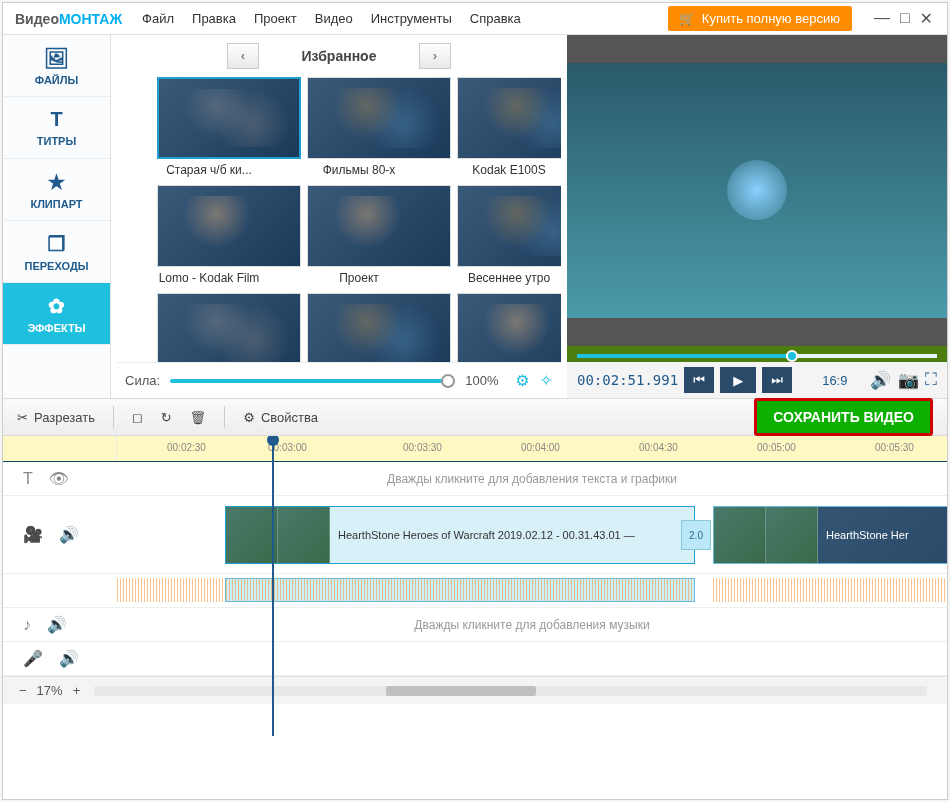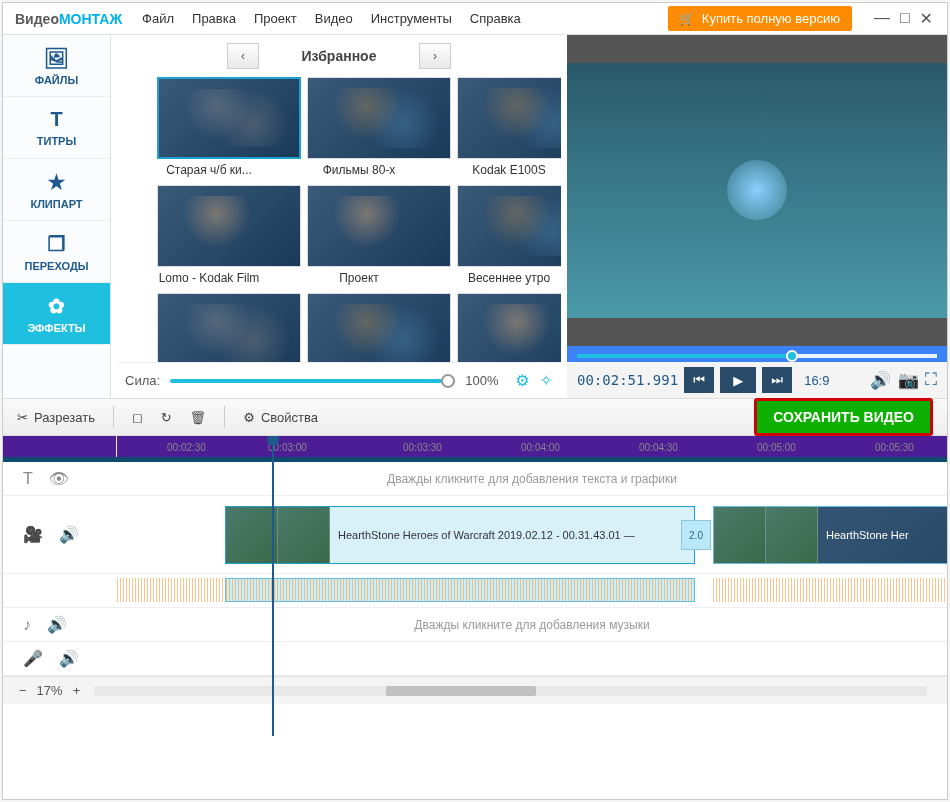--- a/index.html
+++ b/index.html
@@ -40,43 +40,43 @@
 .effect-thumb.sepia::before { background: radial-gradient(circle at 40% 30%, rgba(200,160,120,.5), transparent 40%); }
 .effect-label { text-align: center; font-size: 12px; color: #333; padding: 4px 0 6px 0; white-space: nowrap; overflow: hidden; text-overflow: ellipsis; }
 .strength-bar { display: flex; align-items: center; gap: 10px; padding: 8px 8px 4px 8px; border-top: 1px solid #eee; }
 .strength-label { font-size: 13px; color: #555; }
 .slider-track { flex: 1; height: 4px; background: #1fbfe0; border-radius: 2px; position: relative; }
 .slider-thumb { position: absolute; right: 0; top: -5px; width: 14px; height: 14px; background: #fff; border: 2px solid #999; border-radius: 50%; }
 .strength-val { font-size: 13px; color: #555; width: 40px; }
 .strength-icons { display: flex; gap: 10px; color: #1fbfe0; font-size: 16px; }
 
 
-.preview-area { flex: 1; background: #3b82f6; display: flex; flex-direction: column; }
+.preview-area { flex: 1; background: #4d7c0f; display: flex; flex-direction: column; }
 .preview-video { flex: 1; background: #555; display: flex; align-items: center; justify-content: center; position: relative; overflow: hidden; }
 .game-scene { width: 100%; height: 82%; background: linear-gradient(180deg,#2a5a6a 0%,#3a7a8a 50%,#4a9aaa 100%); position: relative; }
 .game-scene::after { content: ''; position: absolute; left: 50%; top: 50%; transform: translate(-50%,-50%); width: 60px; height: 60px; background: radial-gradient(circle,#8ad0ff,transparent); border-radius: 50%; }
 .preview-seek { height: 4px; background: #e8f4f8; margin: 8px 10px 4px 10px; position: relative; }
 .seek-fill { position: absolute; left: 0; height: 100%; background: #1fbfe0; }
 .seek-dot { position: absolute; top: -4px; width: 12px; height: 12px; background: #1fbfe0; border-radius: 50%; border: 2px solid #fff; }
 .preview-controls { height: 36px; background: #f4f4f4; display: flex; align-items: center; gap: 6px; padding: 0 10px; font-size: 13px; }
 .timecode { color: #205a8c; font-family: monospace; font-size: 14px; }
 .pctrl-btn { width: 30px; height: 26px; background: #2a4a6a; color: #fff; display: flex; align-items: center; justify-content: center; font-size: 13px; }
 .pctrl-btn.play { width: 36px; }
-.aspect { color: #205a8c; margin-left: 6px; }
+.aspect { color: #205a8c; margin-left: 24px; }
 .pctrl-icon { color: #205a8c; font-size: 17px; }
 
 
 .toolbar { height: 38px; background: linear-gradient(#fafafa,#ededed); border-top: 1px solid #ddd; border-bottom: 1px solid #ddd; display: flex; align-items: center; padding: 0 14px; gap: 18px; font-size: 13px; color: #444; }
 .tb-btn { display: flex; align-items: center; gap: 6px; cursor: pointer; }
 .tb-sep { width: 1px; height: 22px; background: #ccc; }
 .save-btn { margin-left: auto; background: #0db000; color: #fff; font-weight: bold; padding: 8px 16px; border-radius: 3px; border: 3px solid #d00000; font-size: 14px; }
 
 
 .timeline { flex: 1; display: flex; flex-direction: column; background: #fff; overflow: hidden; }
-.ruler { height: 26px; display: flex; background: #4c1d95; border-bottom: 5px solid #0c4a6e; position: relative; font-size: 10px; color: #888; }
+.ruler { height: 26px; display: flex; background: #fef9c3; border-bottom: 1px solid #0c4a6e; position: relative; font-size: 10px; color: #888; }
 .ruler-head { width: 114px; border-right: 1px solid #e8e8e8; }
 .ruler-ticks { flex: 1; position: relative; }
 .ruler-tick { position: absolute; top: 6px; font-size: 10px; }
 .playhead { position: absolute; top: 0; width: 2px; height: 300px; background: #205a8c; z-index: 10; }
 .playhead::before { content: ''; position: absolute; top: -2px; left: -5px; width: 12px; height: 12px; background: #205a8c; border-radius: 50%; }
 
 .track { display: flex; border-bottom: 1px solid #eee; min-height: 34px; align-items: center; background: #fff; }
 .track.tall { min-height: 78px; }
 .track.audio { min-height: 34px; }
 .track-head { width: 114px; display: flex; align-items: center; gap: 16px; padding-left: 20px; color: #888; font-size: 16px; }

